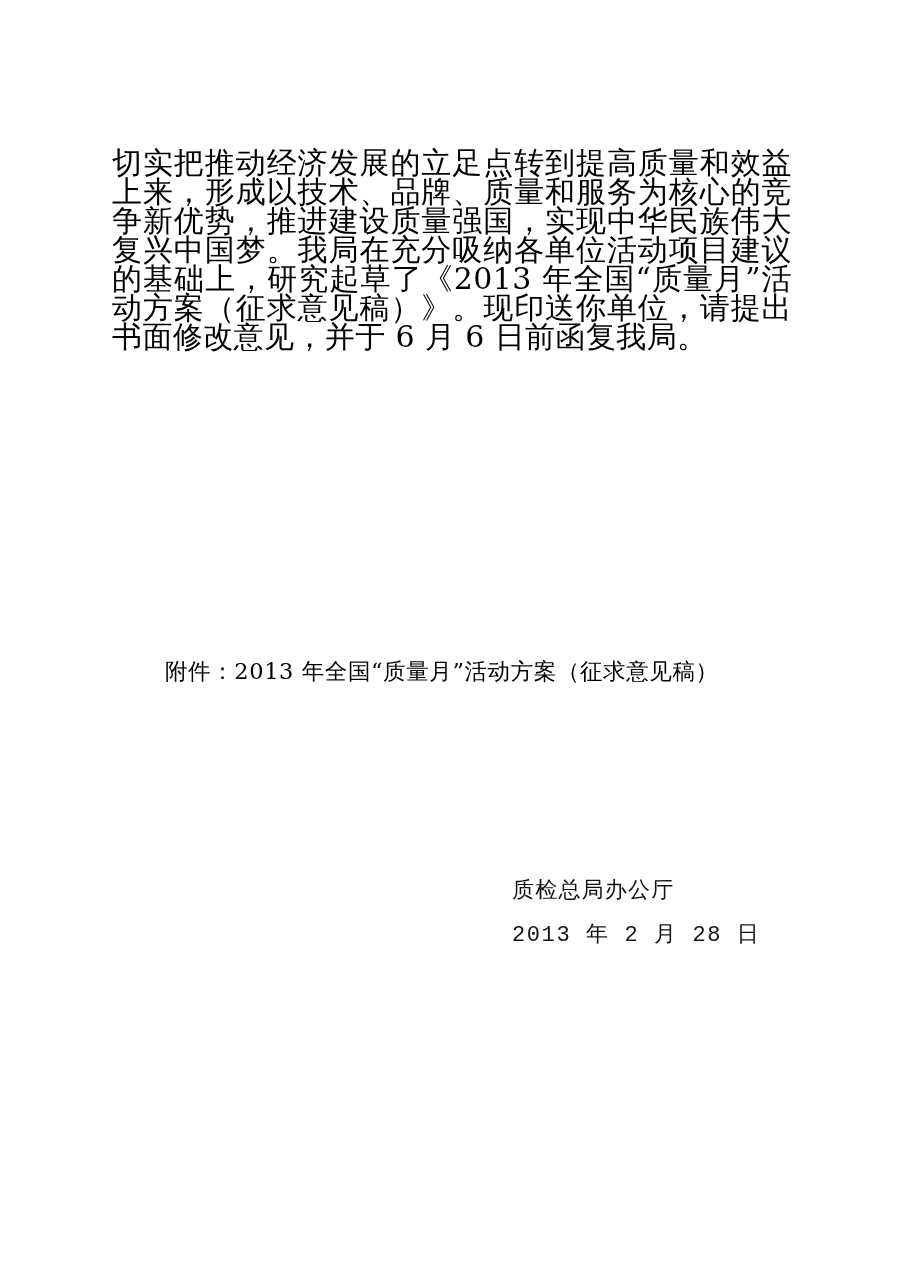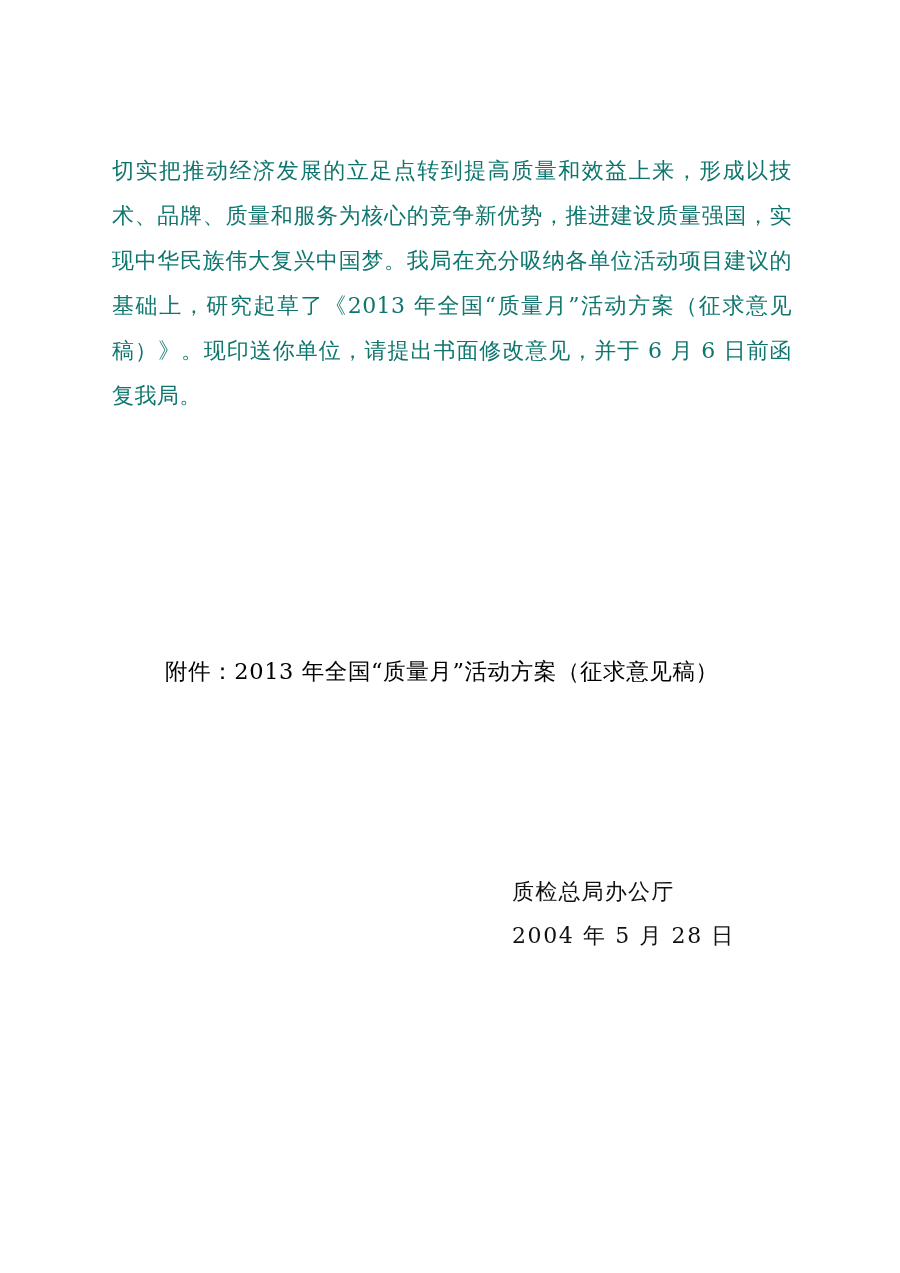--- a/index.html
+++ b/index.html
@@ -21,26 +21,26 @@
     top: 0;
     width: 900px;
     height: 1273px;
     background: #ffffff;
   }
   .body-text {
     position: absolute;
     left: 112px;
     top: 148px;
     width: 680px;
-    font-size: 22px;
-    line-height: 45px;
+    font-size: 30px;
+    line-height: 29px;
     text-align: justify;
     text-justify: inter-ideograph;
     letter-spacing: 0.4px;
-    color: #0f766e;
+    color: #000000;
   }
   .body-text p {
     margin: 0;
     text-indent: 0;
   }
   .attachment {
     position: absolute;
     left: 165px;
     top: 652px;
     font-size: 22.5px;
@@ -53,34 +53,35 @@
     left: 512px;
     top: 870px;
     font-size: 22px;
     line-height: 44px;
     letter-spacing: 1.2px;
     color: #111111;
     text-align: left;
   }
   .signature div {
     white-space: nowrap;
+    font-family: Liberation Mono, monospace;
   }
   .sig-date {
     letter-spacing: 1.6px;
   }
 </style>
 </head>
 <body>
 
 <div class="page">
 
   <div class="body-text">
     <p>切实把推动经济发展的立足点转到提高质量和效益上来，形成以技术、品牌、质量和服务为核心的竞争新优势，推进建设质量强国，实现中华民族伟大复兴中国梦。我局在充分吸纳各单位活动项目建议的基础上，研究起草了《2013 年全国“质量月”活动方案（征求意见稿）》。现印送你单位，请提出书面修改意见，并于 6 月 6 日前函复我局。</p>
   </div>
 
   <div class="attachment">附件：2013 年全国“质量月”活动方案（征求意见稿）</div>
 
   <div class="signature">
     <div>质检总局办公厅</div>
-    <div class="sig-date">2004 年 5 月 28 日</div>
+    <div class="sig-date">2013 年 2 月 28 日</div>
   </div>
 
 </div>
 
 </body></html>

